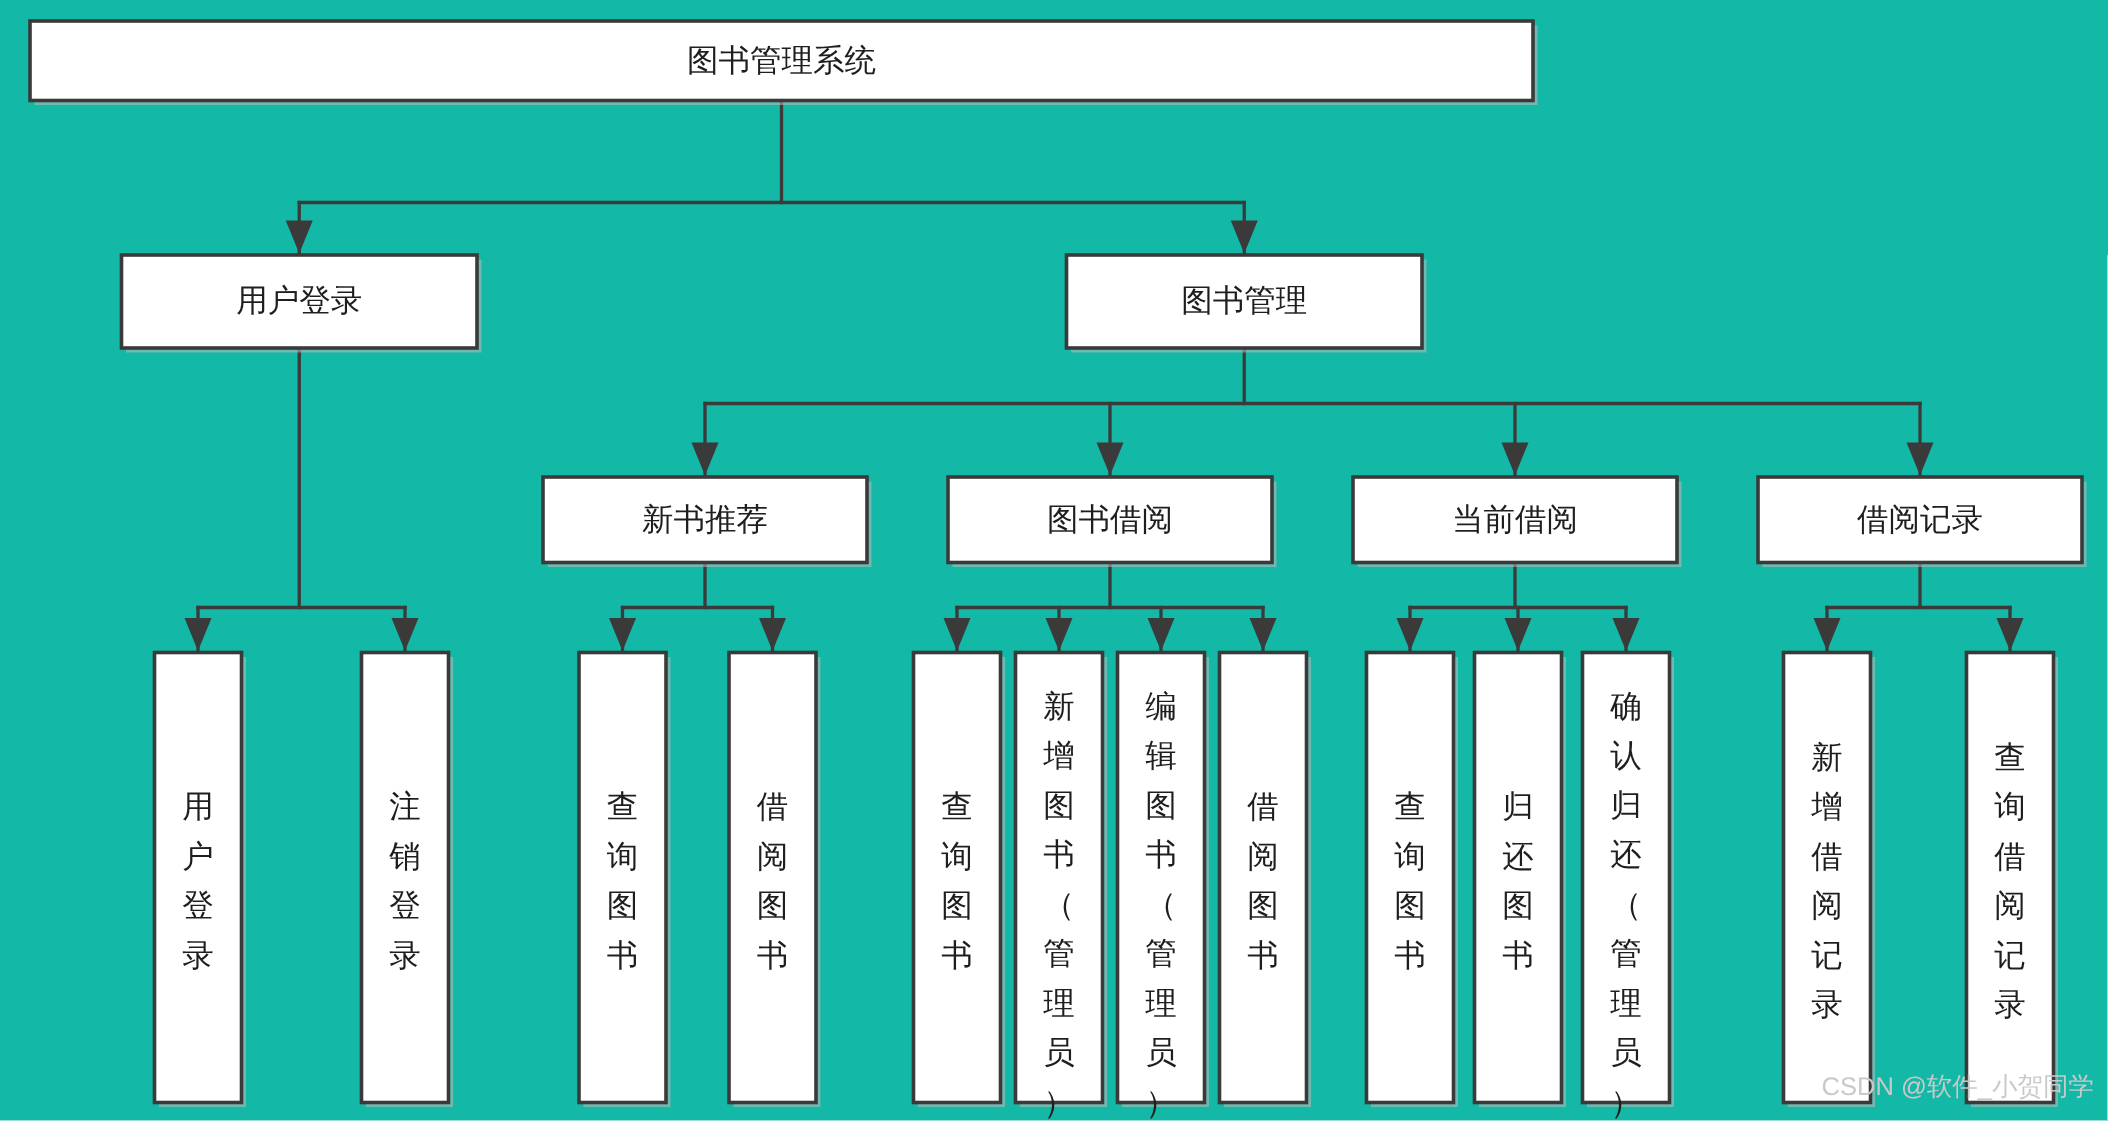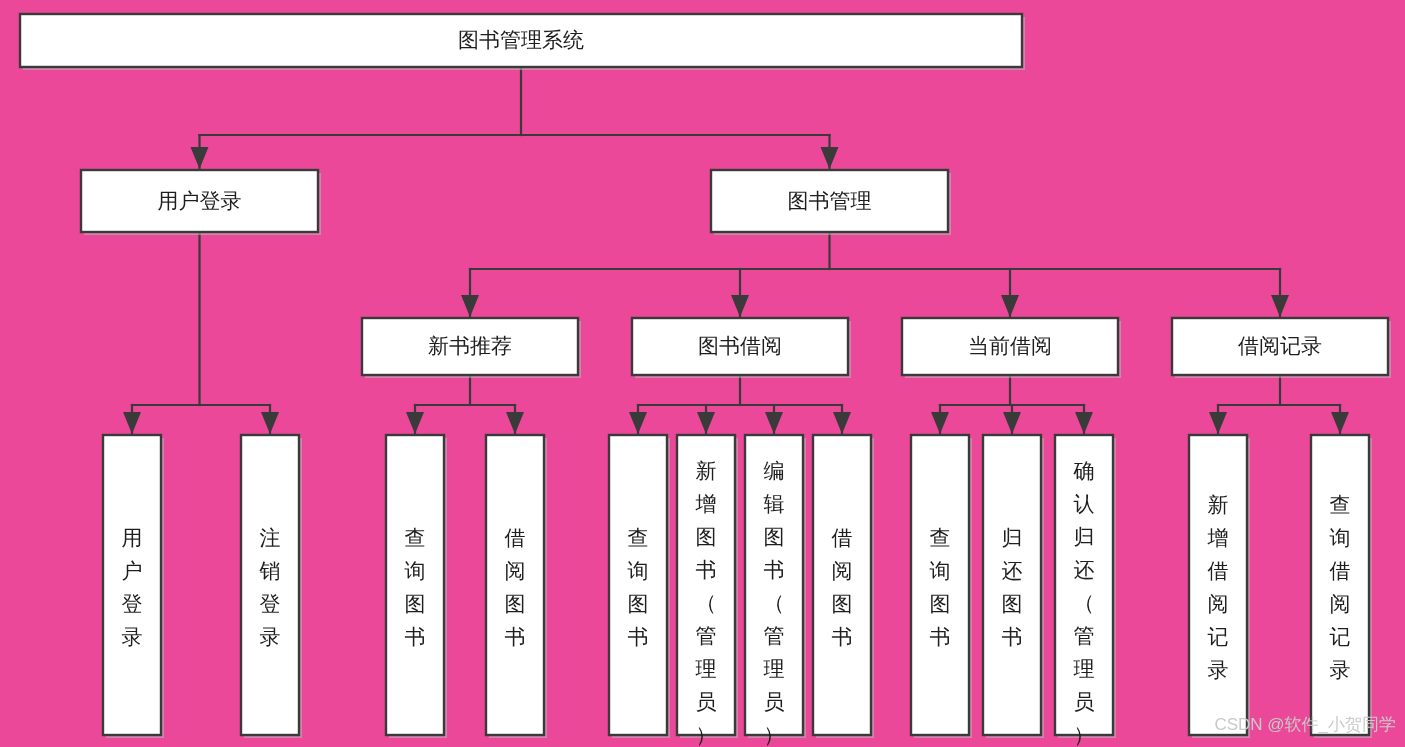--- a/index.html
+++ b/index.html
@@ -8,21 +8,21 @@
     padding: 0;
     background: #ffffff;
   }
   body {
     font-family: "Liberation Sans", "DejaVu Sans", sans-serif;
   }
   #diagram-root {
     position: relative;
     width: 1405px;
     height: 747px;
-    background: #ec4899;
+    background: #14b8a6;
     overflow: hidden;
   }
   svg.diagram-canvas {
     position: absolute;
     left: 0;
     top: 0;
     width: 1405px;
     height: 747px;
     display: block;
   }

